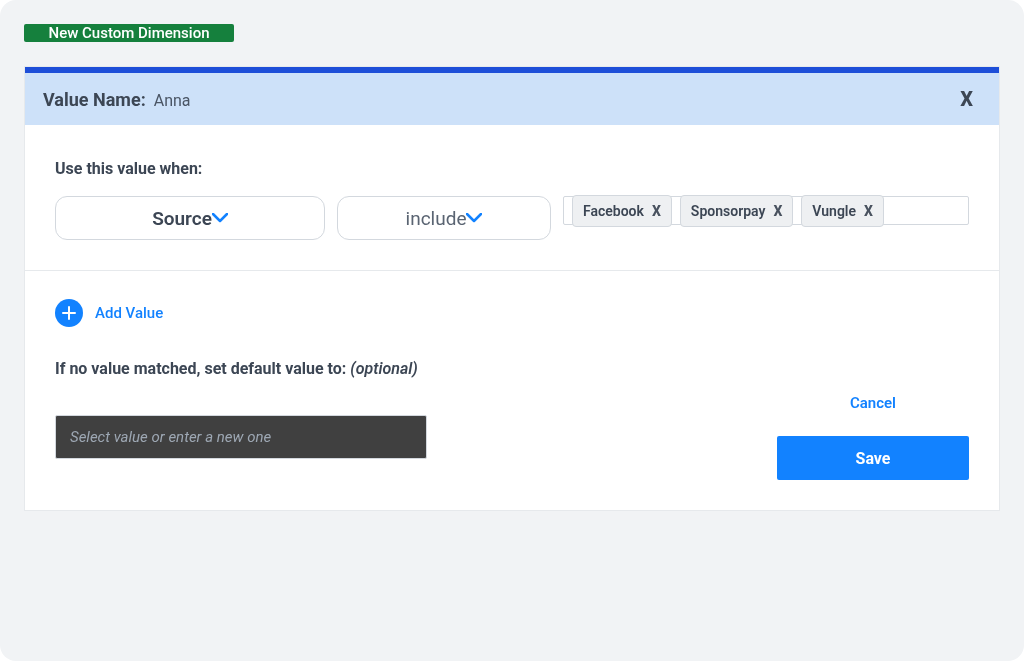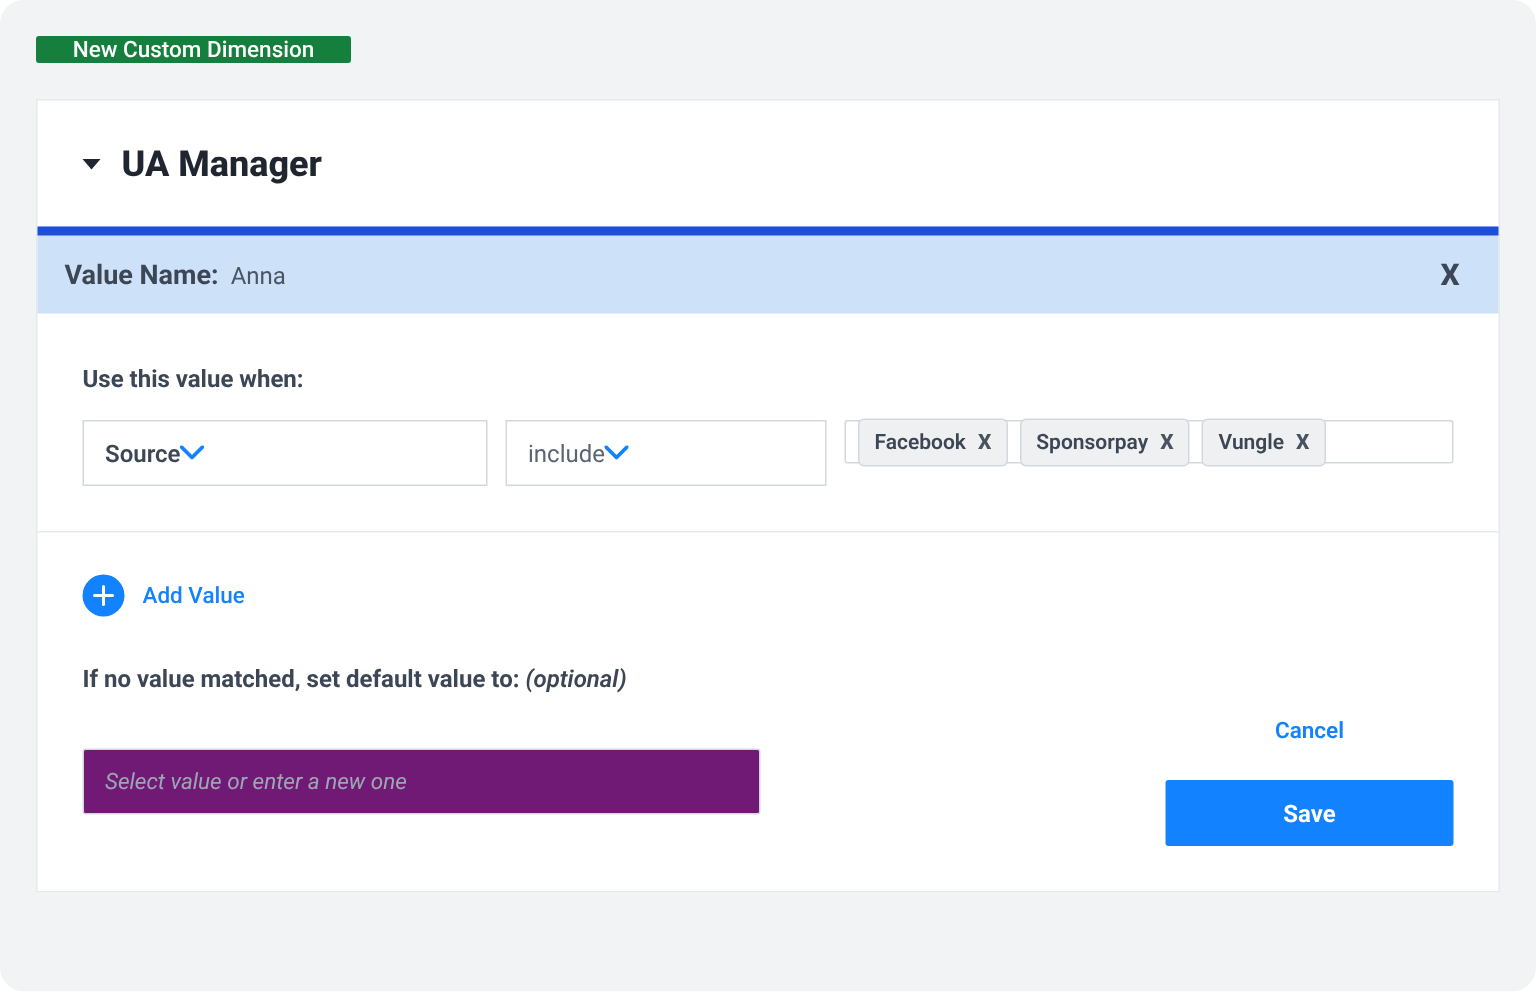--- a/index.html
+++ b/index.html
@@ -115,26 +115,26 @@
       margin-bottom: 18px;
     }
     .condition-row {
       display: flex;
       gap: 12px;
       align-items: stretch;
     }
     .select-box {
       height: 44px;
       border: 1px solid #d3d8de;
-      border-radius: 0;
-      display: flex;
-      align-items: center;
-      justify-content: flex-start;
+      border-radius: 12px;
+      display: flex;
+      align-items: center;
+      justify-content: center;
       padding: 0 14px;
-      font-size: 16px;
+      font-size: 19px;
       color: #3c4654;
       font-weight: 600;
       cursor: pointer;
       background: #fff;
     }
     .select-source {
       width: 270px;
     }
     .select-include {
       width: 214px;
@@ -217,29 +217,29 @@
     .default-label .optional {
       font-style: italic;
       font-weight: 600;
     }
     .bottom-row {
       display: flex;
       align-items: center;
       justify-content: space-between;
     }
     .default-input {
-      width: 452px;
+      width: 372px;
       height: 44px;
       border: 1px solid #d3d8de;
       border-radius: 2px;
       padding: 0 14px;
       font-size: 15px;
       font-style: italic;
       color: #9da7b3;
-      background: #701a75;
+      background: #404040;
     }
     .default-input::placeholder {
       color: #9da7b3;
       font-style: italic;
     }
     .action-group {
       display: flex;
       align-items: center;
       gap: 24px;
       flex-direction: column;
@@ -266,24 +266,20 @@
 <body>
 
 <div class="page-wrapper">
 
   <div class="top-bar">
     <button class="new-dim-btn">New Custom Dimension</button>
   </div>
 
   <div class="panel">
 
-    <div class="panel-header">
-      <span class="caret-down"></span>
-      <h2 class="panel-title">UA Manager</h2>
-    </div>
 
     <div class="value-name-bar">
       <div class="value-name-left">
         <span class="value-name-label">Value Name:</span>
         <span class="value-name-value">Anna</span>
       </div>
       <span class="value-name-close">X</span>
     </div>
 
     <div class="condition-section">

